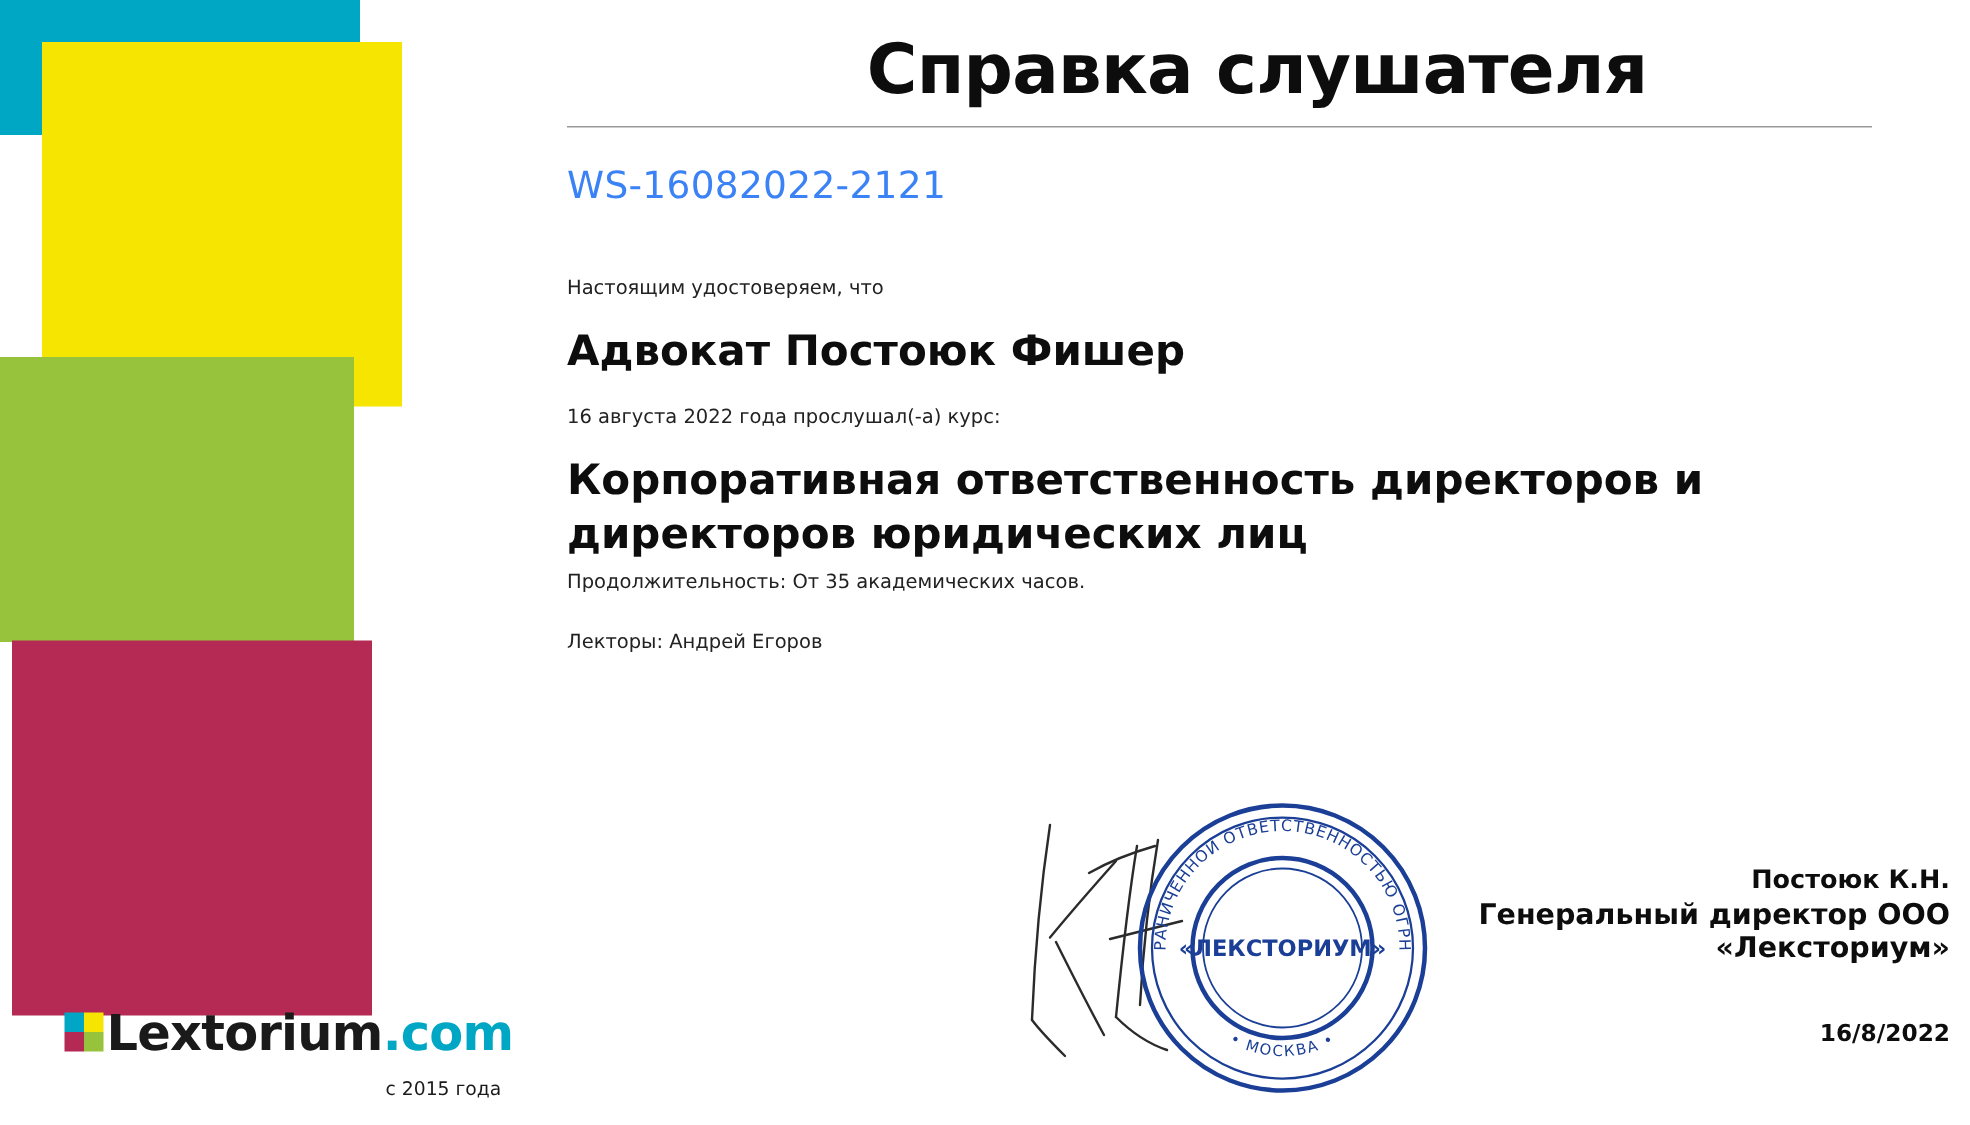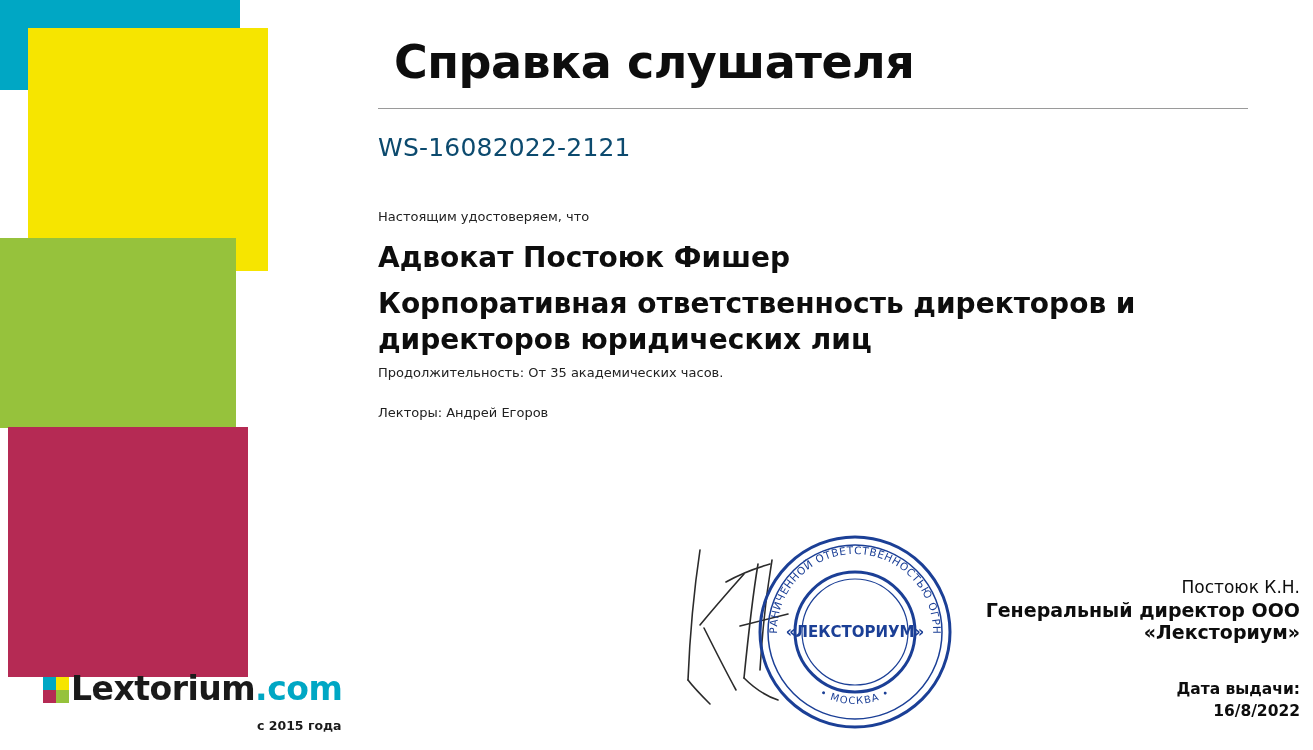--- a/index.html
+++ b/index.html
@@ -55,21 +55,21 @@
     height: 250px;
     background: #b52a54;
   }
 
   
   .logo-wrap {
     position: absolute;
     left: 8px;
     top: 672px;
     display: flex;
-    align-items: flex-end;
+    align-items: center;
     padding-left: 35px;
   }
   .logo-squares {
     width: 26px;
     height: 26px;
     display: grid;
     grid-template-columns: 13px 13px;
     grid-template-rows: 13px 13px;
     margin-right: 2px;
     margin-bottom: 3px;
@@ -88,53 +88,54 @@
   }
   .logo-text .dotcom {
     color: #00a7c4;
     font-weight: bold;
   }
   .logo-since {
     position: absolute;
     left: 257px;
     top: 718px;
     font-size: 12.5px;
-    font-weight: bold;
+    font-weight: normal;
     color: #1a1a1a;
   }
 
   
   .content {
     position: absolute;
     left: 378px;
     top: 0px;
     width: 920px;
   }
 
   .doc-title {
-    margin: 16px;
+    margin: 0;
     padding-top: 16px;
     font-size: 46px;
     font-weight: bold;
     letter-spacing: -0.5px;
     color: #0d0d0d;
     line-height: 60px;
+    text-align: center;
   }
 
   .title-rule {
     margin-top: 8px;
     width: 870px;
     height: 1px;
     background: #9a9a9a;
   }
 
   .doc-number {
     margin-top: 24px;
     font-size: 25px;
-    color: #0c4a6e;
+    color: #3b82f6;
     letter-spacing: 0.2px;
   }
 
   .line-small {
     font-size: 13px;
     color: #222222;
     line-height: 26px;
   }
 
   .intro {
@@ -198,21 +199,21 @@
   .signer-block {
     position: absolute;
     left: 295px;
     top: 55px;
     width: 345px;
     text-align: right;
     color: #0d0d0d;
   }
   .signer-name {
     font-size: 17px;
-    font-weight: normal;
+    font-weight: bold;
     line-height: 24px;
   }
   .signer-role {
     font-size: 19px;
     font-weight: bold;
     line-height: 22px;
   }
 
   .issue-block {
     position: absolute;
@@ -254,20 +255,21 @@
   </div>
   <div class="logo-since">с 2015 года</div>
 
   <div class="content">
     <h1 class="doc-title">Справка слушателя</h1>
     <div class="title-rule"></div>
     <div class="doc-number">WS-16082022-2121</div>
 
     <div class="line-small intro">Настоящим удостоверяем, что</div>
     <div class="recipient">Адвокат Постоюк Фишер</div>
+    <div class="line-small date-line">16 августа 2022 года прослушал(-а) курс:</div>
     <div class="course-title">Корпоративная ответственность директоров и директоров юридических лиц</div>
     <div class="line-small duration">Продолжительность: От 35 академических часов.</div>
     <div class="line-small lecturers">Лекторы: Андрей Егоров</div>
   </div>
 
   <div class="sign-area">
 
     <svg class="handwriting" viewBox="0 0 150 180">
       <g fill="none" stroke="#2b2b2b" stroke-width="1.6" stroke-linecap="round">
         <path d="M30 20 C24 60, 20 100, 18 150"></path>
@@ -299,18 +301,17 @@
       </text>
       <text x="100" y="105" text-anchor="middle" font-family="'DejaVu Sans','Liberation Sans',sans-serif" font-size="15" font-weight="bold" fill="#1b3f96">«ЛЕКСТОРИУМ»</text>
     </svg>
 
     <div class="signer-block">
       <div class="signer-name">Постоюк К.Н.</div>
       <div class="signer-role">Генеральный директор ООО «Лексториум»</div>
     </div>
 
     <div class="issue-block">
-      <div class="issue-label">Дата выдачи:</div>
       <div class="issue-date">16/8/2022</div>
     </div>
 
   </div>
 </div>
 
 </body></html>

